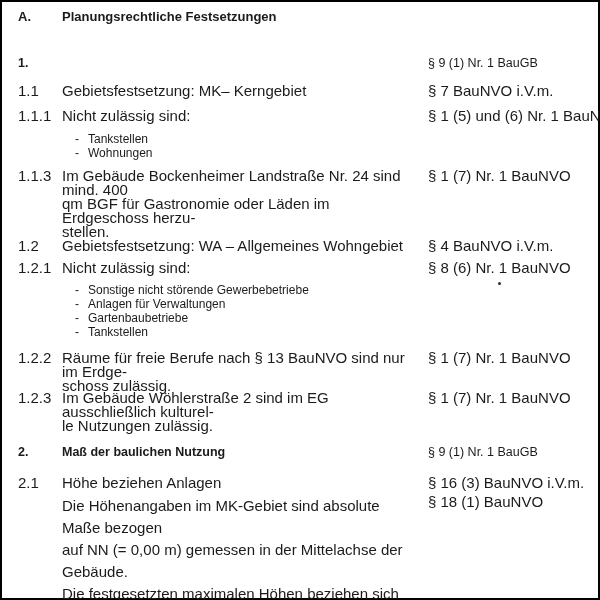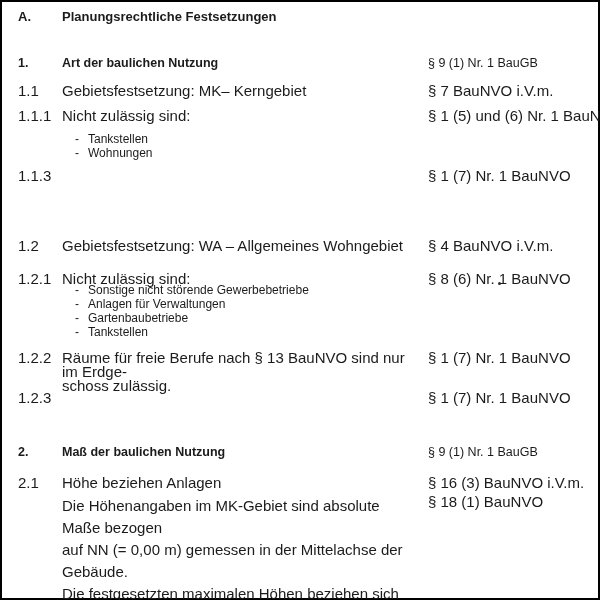--- a/index.html
+++ b/index.html
@@ -45,21 +45,20 @@
 <div class="page">
   <div class="frame"></div>
 
   <div class="row title-row bold" style="top:10px">
     <span class="num">A.</span>
     <div class="body">Planungsrechtliche Festsetzungen</div>
   </div>
 
   <div class="row sub-bold bold" style="top:56px">
     <span class="num">1.</span>
-    <div class="body">Art der baulichen Nutzung</div>
     <span class="ref" style="font-weight:normal">§ 9 (1) Nr. 1 BauGB</span>
   </div>
 
   <div class="row" style="top:84px">
     <span class="num">1.1</span>
     <div class="body"><span class="uline">Gebietsfestsetzung: MK– Kerngebiet</span></div>
     <span class="ref">§ 7 BauNVO i.V.m.</span>
   </div>
 
   <div class="row" style="top:109px">
@@ -74,30 +73,33 @@
       <span>Tankstellen</span>
     </div>
     <div class="li">
       <span class="dash">-</span>
       <span>Wohnungen</span>
     </div>
   </div>
 
   <div class="row" style="top:169px">
     <span class="num">1.1.3</span>
+    <div class="body lines">Im Gebäude Bockenheimer Landstraße Nr. 24 sind mind. 400
+qm BGF für Gastronomie oder Läden im Erdgeschoss herzu-
+stellen.</div>
     <span class="ref">§ 1 (7) Nr. 1 BauNVO</span>
   </div>
 
   <div class="row" style="top:239px">
     <span class="num">1.2</span>
     <div class="body"><span class="uline">Gebietsfestsetzung: WA – Allgemeines Wohngebiet</span></div>
     <span class="ref">§ 4 BauNVO i.V.m.</span>
   </div>
 
-  <div class="row" style="top:272px">
+  <div class="row" style="top:261px">
     <span class="num">1.2.1</span>
     <div class="body">Nicht zulässig sind:</div>
     <span class="ref">§ 8 (6) Nr. 1 BauNVO</span>
   </div>
 
   <div class="artifact-dot" style="left:498px; top:282px"></div>
 
   <div class="list" style="top:283px">
     <div class="li">
       <span class="dash">-</span>
@@ -119,20 +121,22 @@
 
   <div class="row" style="top:351px">
     <span class="num">1.2.2</span>
     <div class="body lines">Räume für freie Berufe nach § 13 BauNVO sind nur im Erdge-
 schoss zulässig.</div>
     <span class="ref">§ 1 (7) Nr. 1 BauNVO</span>
   </div>
 
   <div class="row" style="top:391px">
     <span class="num">1.2.3</span>
+    <div class="body lines">Im Gebäude Wöhlerstraße 2 sind im EG ausschließlich kulturel-
+le Nutzungen zulässig.</div>
     <span class="ref">§ 1 (7) Nr. 1 BauNVO</span>
   </div>
 
   <div class="row sub-bold bold" style="top:445px">
     <span class="num">2.</span>
     <div class="body">Maß der baulichen Nutzung</div>
     <span class="ref" style="font-weight:normal">§ 9 (1) Nr. 1 BauGB</span>
   </div>
 
   <div class="row" style="top:476px">

